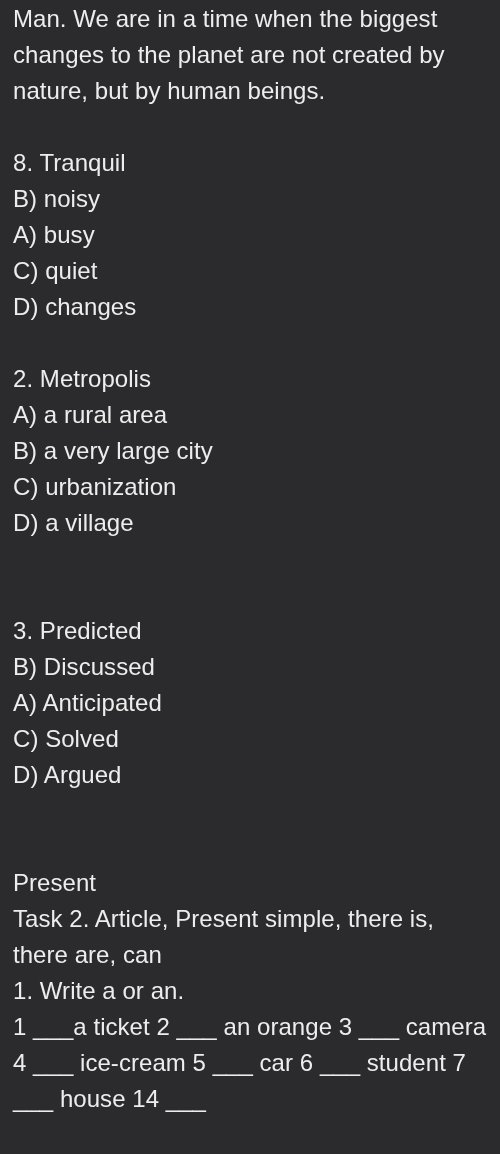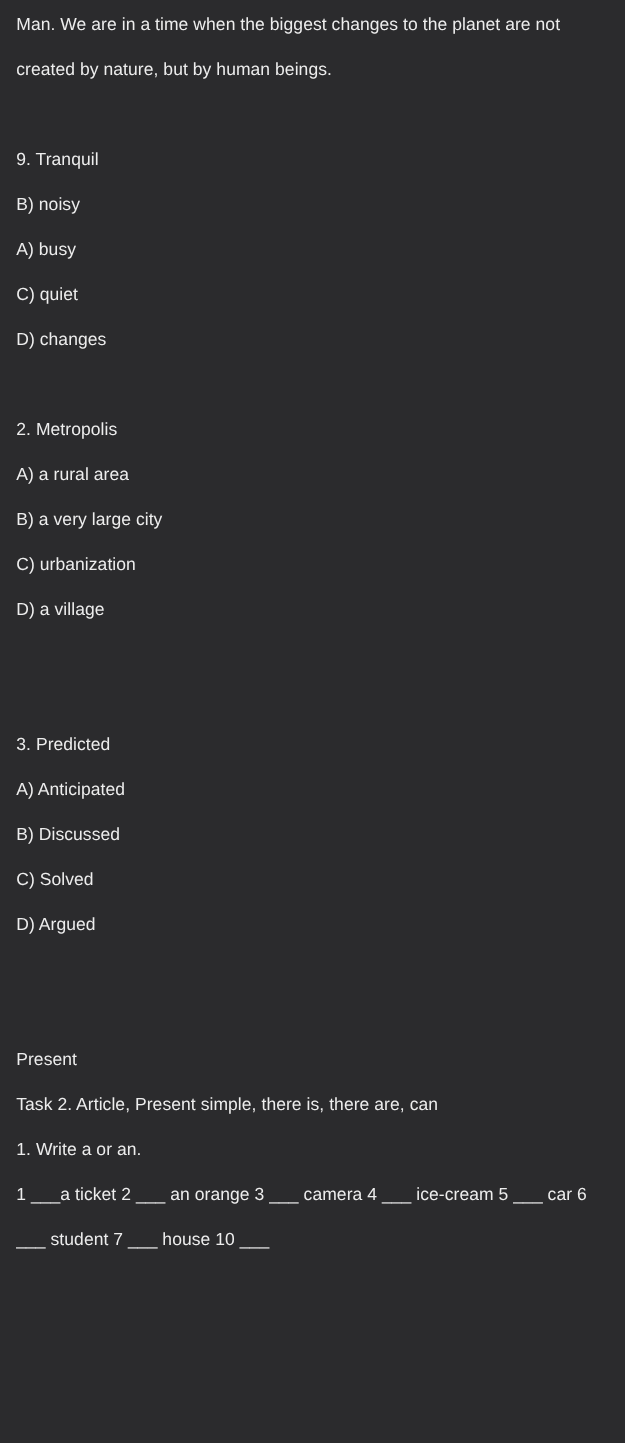--- a/index.html
+++ b/index.html
@@ -17,21 +17,21 @@
     -webkit-font-smoothing: antialiased;
   }
   #sheet {
     box-sizing: border-box;
     width: 500px;
     height: 1154px;
     padding: 1px 8px 0 13px;
     background: #2b2b2d;
   }
   .line {
-    font-size: 14px;
+    font-size: 24px;
     line-height: 36px;
     letter-spacing: 0.05px;
     white-space: pre-wrap;
     word-wrap: break-word;
     color: #ededed;
   }
   .para {
     margin: 0;
     padding: 0;
   }
@@ -43,49 +43,49 @@
 </head>
 <body style="background: rgb(43, 43, 45); color: rgb(237, 237, 237);">
 
 <div id="sheet" style="background: rgb(43, 43, 45);">
 
   <p class="line para">Man. We are in a time when the biggest changes to the planet are not created by nature, but by human beings.</p>
 
   <div class="gap-1"></div>
 
   <div class="block">
-    <p class="line para">9. Tranquil</p>
+    <p class="line para">8. Tranquil</p>
     <p class="line para">B) noisy</p>
     <p class="line para">A) busy</p>
     <p class="line para">C) quiet</p>
     <p class="line para">D) changes</p>
   </div>
 
   <div class="gap-1"></div>
 
   <div class="block">
     <p class="line para">2. Metropolis</p>
     <p class="line para">A) a rural area</p>
     <p class="line para">B) a very large city</p>
     <p class="line para">C) urbanization</p>
     <p class="line para">D) a village</p>
   </div>
 
   <div class="gap-2"></div>
 
   <div class="block">
     <p class="line para">3. Predicted</p>
+    <p class="line para">B) Discussed</p>
     <p class="line para">A) Anticipated</p>
-    <p class="line para">B) Discussed</p>
     <p class="line para">C) Solved</p>
     <p class="line para">D) Argued</p>
   </div>
 
   <div class="gap-2"></div>
 
   <div class="block">
     <p class="line para">Present</p>
     <p class="line para">Task 2. Article, Present simple, there is, there are, can</p>
     <p class="line para">1. Write a or an.</p>
-    <p class="line para">1 ___a ticket 2 ___ an orange 3 ___ camera 4 ___ ice-cream 5 ___ car 6 ___ student 7 ___ house 10 ___</p>
+    <p class="line para">1 ___a ticket 2 ___ an orange 3 ___ camera 4 ___ ice-cream 5 ___ car 6 ___ student 7 ___ house 14 ___</p>
   </div>
 
 </div>
 
 </body></html>

